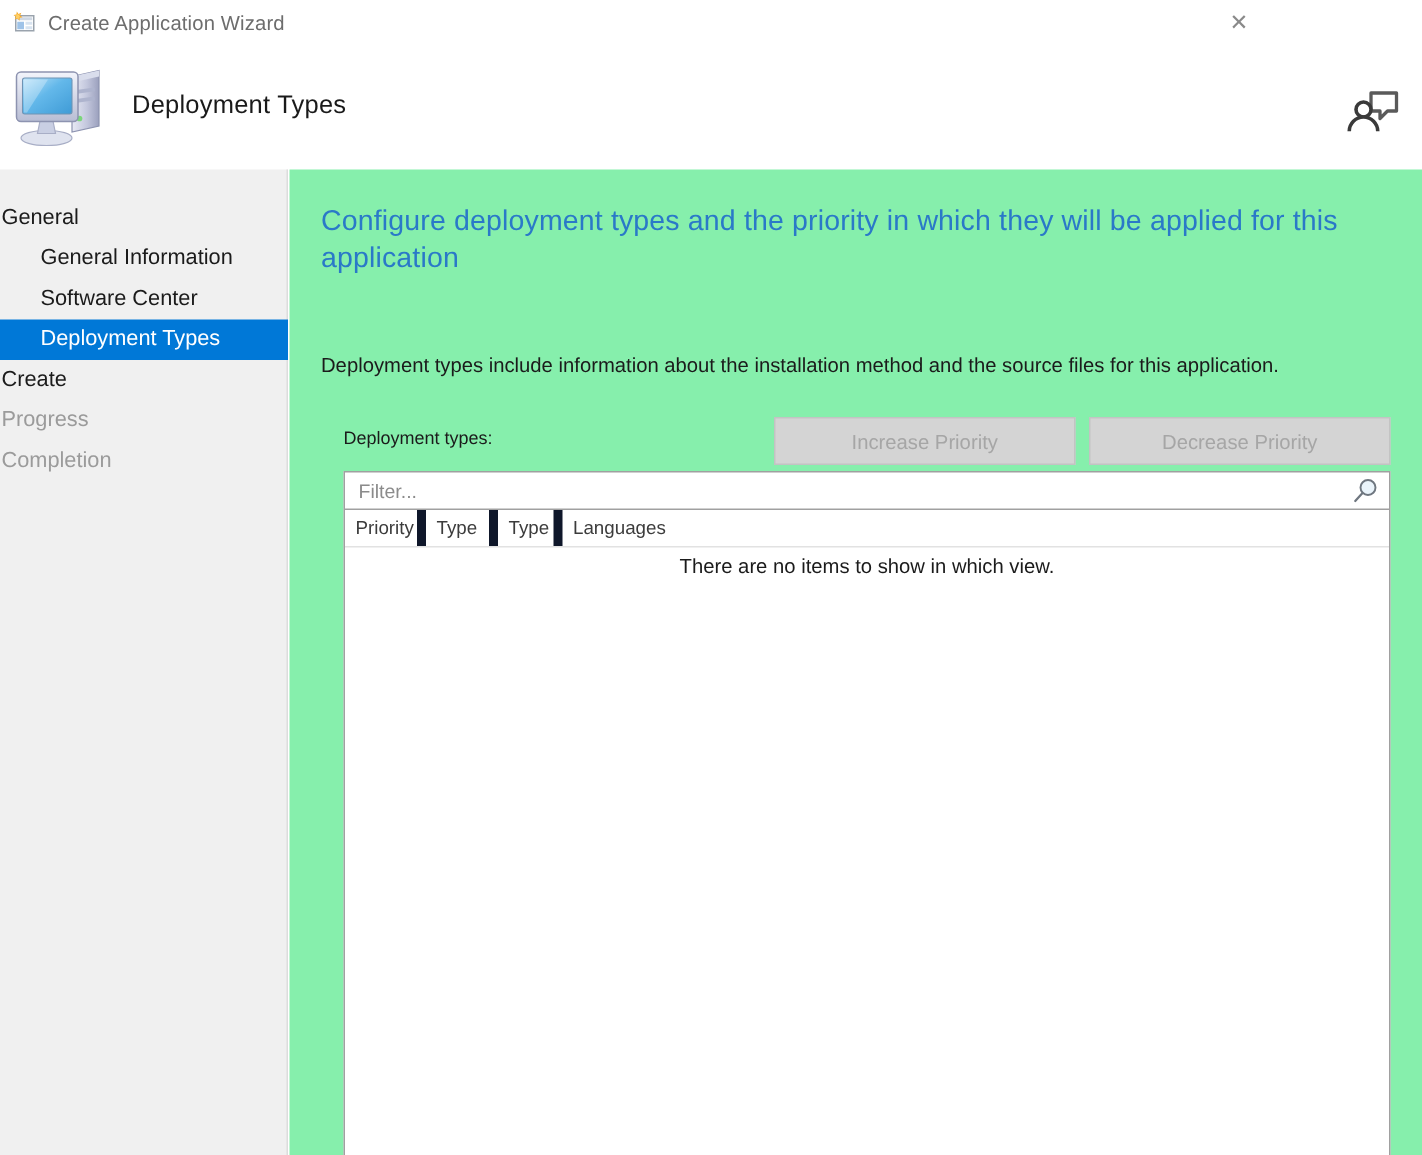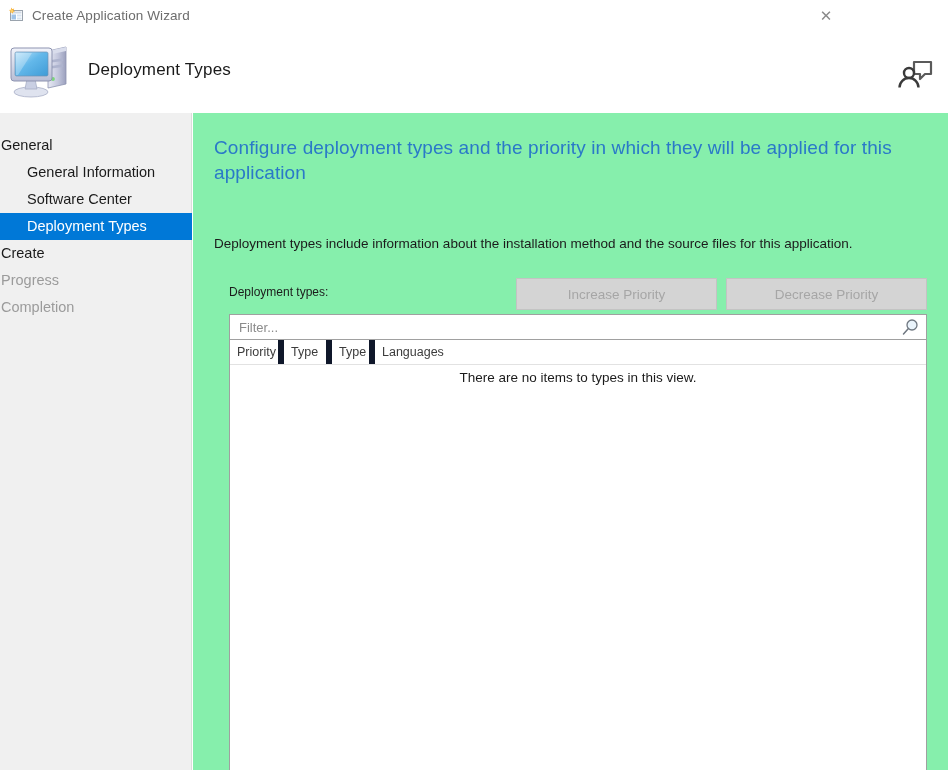--- a/index.html
+++ b/index.html
@@ -327,17 +327,17 @@
       </span>
     </div>
 
     <div class="listview">
       <div class="list-header">
         <div class="col col-priority">Priority</div>
         <div class="col col-name">Type</div>
         <div class="col col-type">Type</div>
         <div class="col col-languages">Languages</div>
       </div>
-      <div class="empty-msg">There are no items to types in this view.</div>
+      <div class="empty-msg">There are no items to show in which view.</div>
     </div>
 
   </div>
 </div>
 
 </body></html>

